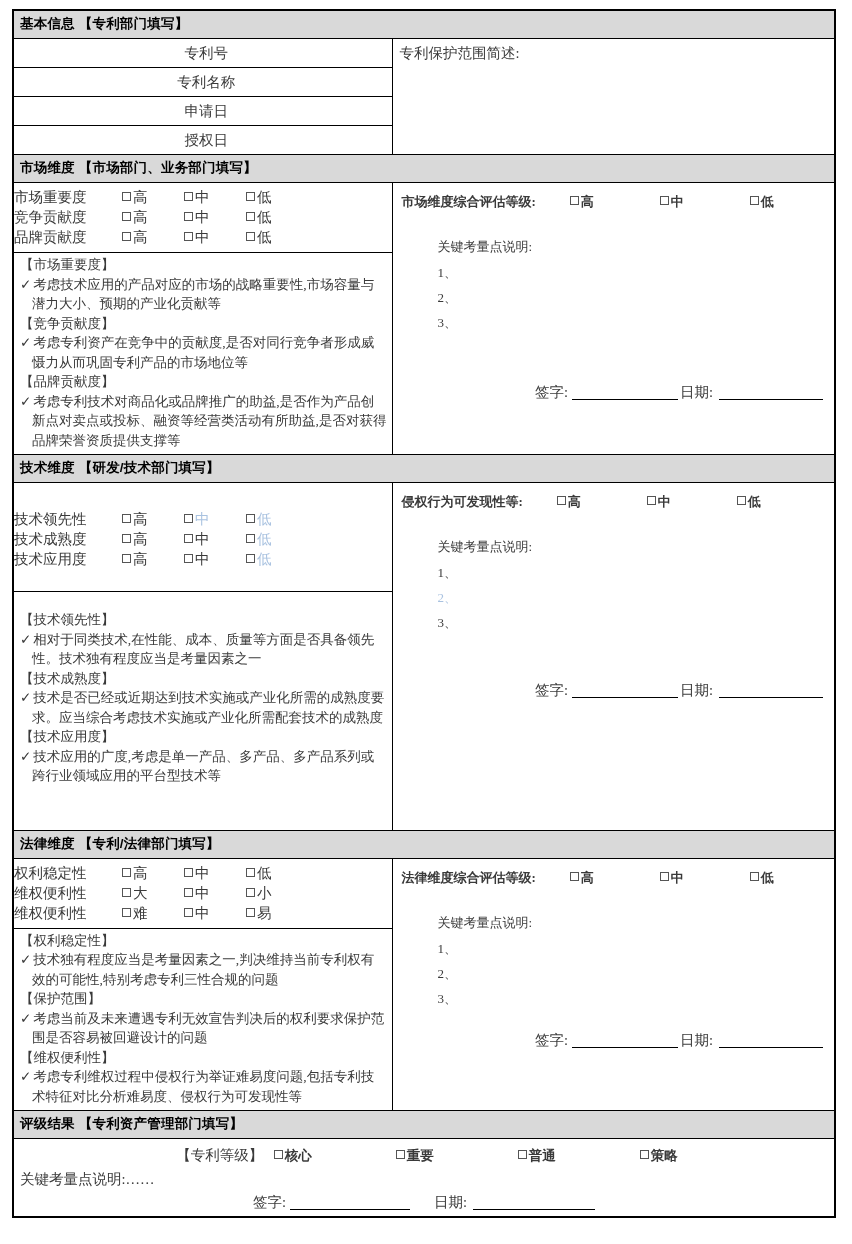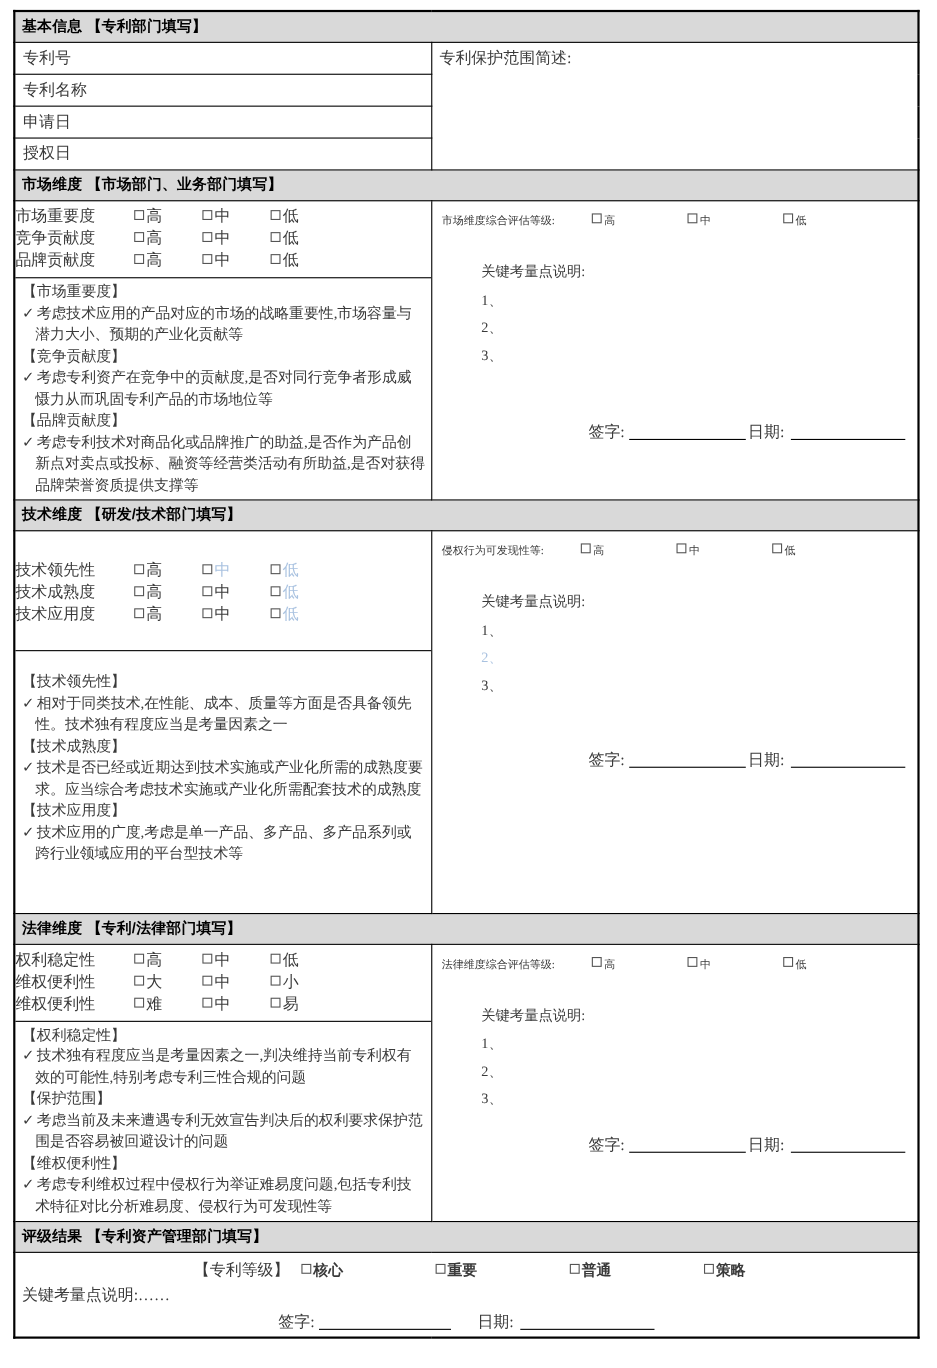--- a/index.html
+++ b/index.html
@@ -40,20 +40,21 @@
   }
 
   .cell { padding: 4px 7px 5px 7px !important; }
 
   
   .basic-lbl {
     font-size: 14.5px;
     padding: 5px 0 5px 7px !important;
     height: 28px;
     line-height: 18px;
+    text-align: center;
   }
 
   .rtext { font-size: 14.5px; line-height: 21px; }
 
   
   .cb-table { border-collapse: collapse; width: 100%; }
   .cb-table td {
     border: none !important;
     font-size: 14.5px;
     line-height: 20px;
@@ -72,24 +73,25 @@
   }
 
   
   .guide { font-size: 13.5px; line-height: 19.5px; padding: 2px 5px 4px 6px; }
   .guide .g-title { }
   .guide .g-item { padding-left: 12px; text-indent: -12px; }
   .chk { margin-right: 2px; }
 
   
   .grade-row {
-    font-size: 10px;
+    font-size: 13px;
     line-height: 20px;
     white-space: nowrap;
     padding: 5px 0 0 2px;
+    font-weight: bold;
   }
   .grade-row .sp1 { display: inline-block; width: 34px; }
   .grade-row .sp2 { display: inline-block; width: 66px; }
 
   .keypts { font-size: 13px; line-height: 25px; padding-left: 2px; margin-left: 36px; }
   .keypts .kp-title { padding-bottom: 1px; }
 
   .signrow {
     font-size: 14.5px;
     white-space: nowrap;

